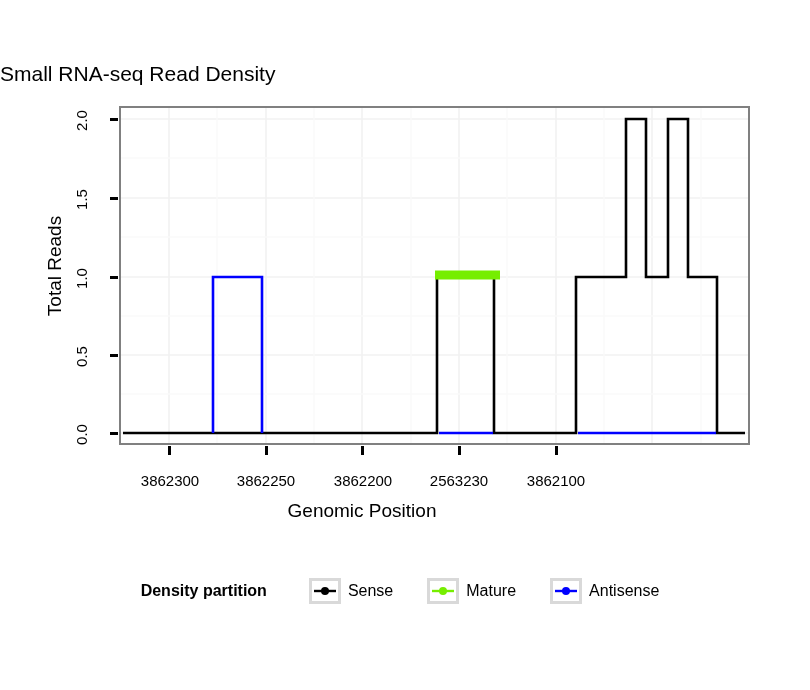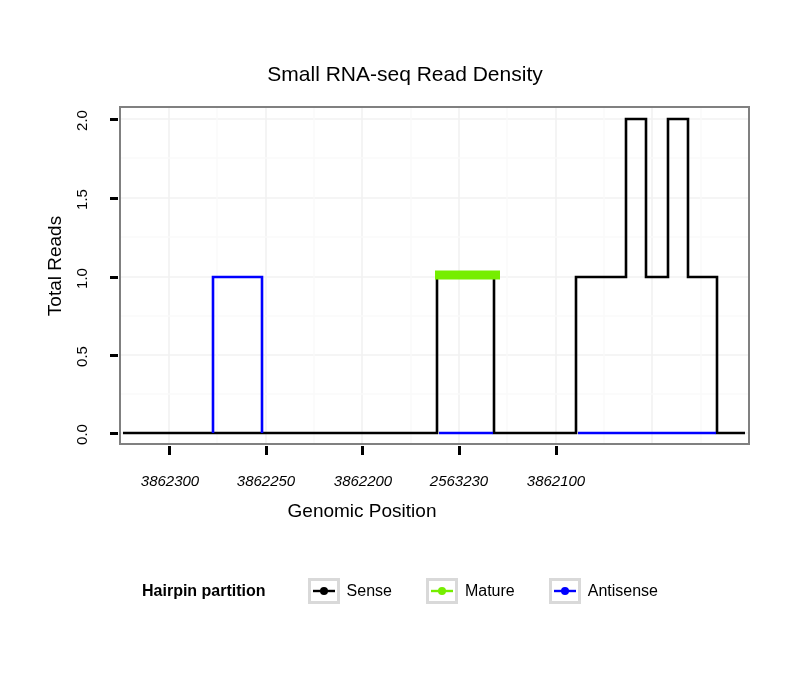--- a/index.html
+++ b/index.html
@@ -19,21 +19,20 @@
     position: absolute;
     left: 0; top: 0;
     width: 810px;
     height: 690px;
   }
   .chart-title {
     position: absolute;
     left: 0;
     top: 62px;
     width: 810px;
-    text-align: center;
     font-size: 21px;
     color: #000;
     letter-spacing: 0px;
   }
   .y-axis-label {
     position: absolute;
     left: -95px;
     top: 255px;
     width: 300px;
     text-align: center;
@@ -83,21 +82,20 @@
     height: 9px;
     background: #000;
     top: 446px;
   }
   .xtick-label {
     position: absolute;
     font-size: 15px;
     text-align: center;
     width: 120px;
     top: 472px;
-    font-style: italic;
   }
   .legend {
     position: absolute;
     left: 0;
     top: 578px;
     width: 810px;
     display: flex;
     justify-content: center;
     align-items: center;
     gap: 0px;
@@ -194,21 +192,21 @@
 
   <div class="xtick-label" style="left: 110px;">3862300</div>
   <div class="xtick-label" style="left: 206px; text-align: center;">3862250</div>
   <div class="xtick-label" style="left: 303px;">3862200</div>
   <div class="xtick-label" style="left: 399px;">2563230</div>
   <div class="xtick-label" style="left: 496px;">3862100</div>
 
   <div class="x-axis-label">Genomic Position</div>
 
   <div class="legend">
-    <div class="legend-title">Hairpin partition</div>
+    <div class="legend-title">Density partition</div>
 
     <div class="legend-item">
       <div class="legend-key">
         <svg width="24" height="14" viewBox="0 0 24 14">
           <line x1="1" y1="7" x2="23" y2="7" stroke="#000000" stroke-width="2.4"></line>
           <circle cx="12" cy="7" r="4" fill="#000000"></circle>
         </svg>
       </div>
       <div class="legend-label">Sense</div>
     </div>

